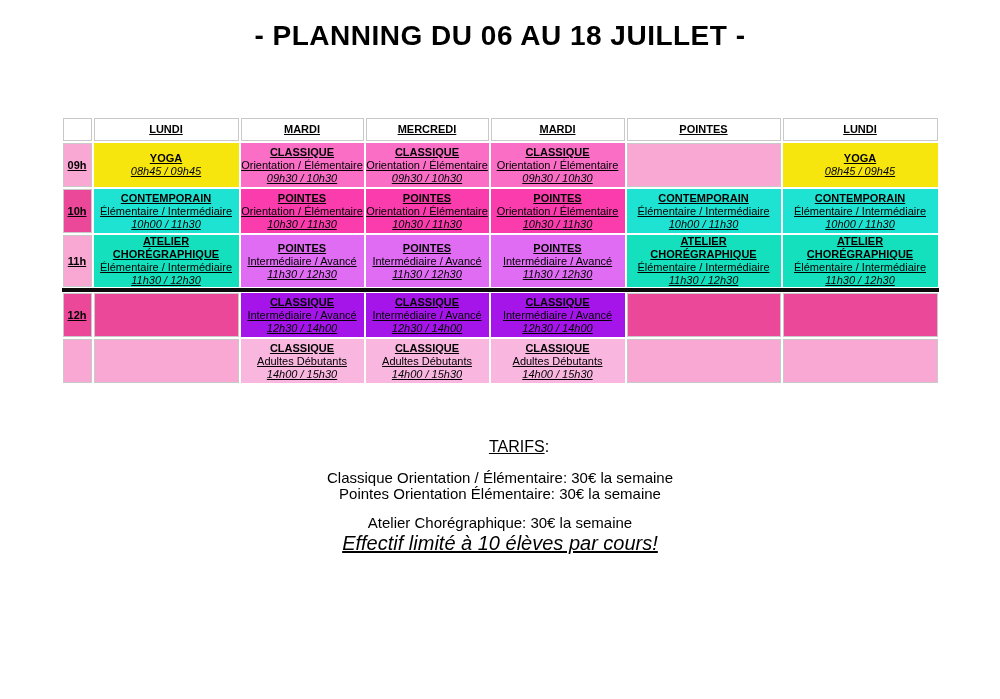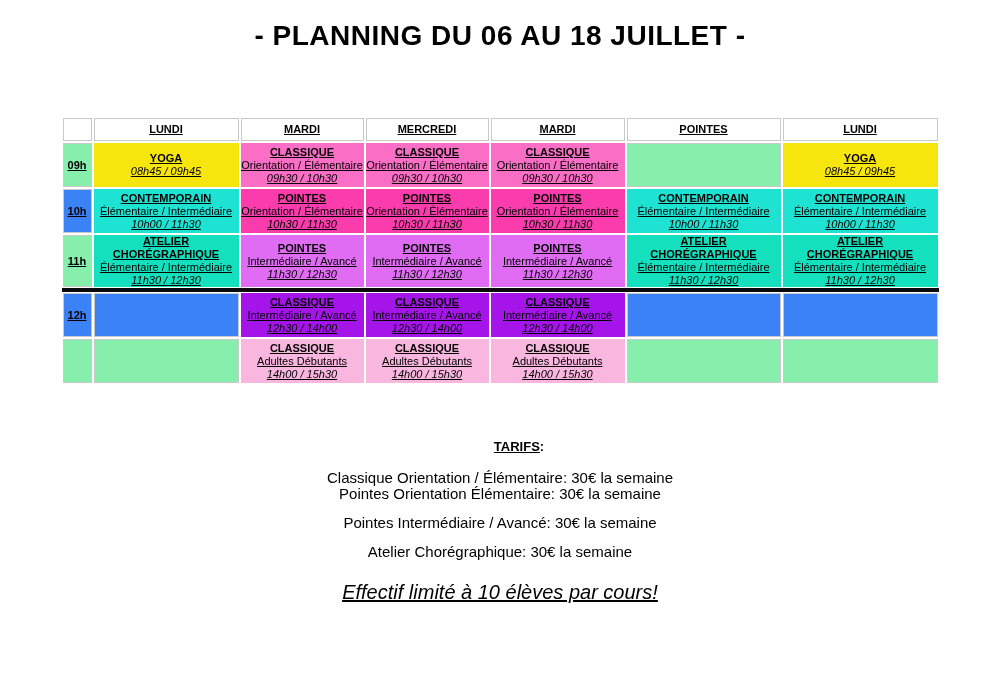--- a/index.html
+++ b/index.html
@@ -30,33 +30,32 @@
     text-align:center;
     vertical-align:middle;
     font-size:11px;
     line-height:13px;
     overflow:hidden;
   }
   table.planning thead tr{height:25px;}
   table.planning tbody tr.course-row{height:46px;}
   th.day, td.time{font-weight:bold;}
   .plain{box-shadow:inset 0 0 0 1px #c9c9c9;background:#ffffff;}
-  tr.stripe-gray td.plain{background:#86efac;margin-left:48px;}
-  tr.stripe-white td.plain{background:#3b82f6;}
+  tr.stripe-gray td.plain{background:#f9a8d4;margin-left:48px;}
+  tr.stripe-white td.plain{background:#ec4899;}
   tr.separator-row{height:4px;}
   tr.separator-row td{border:0;background:#0a0a0a;height:4px;}
   .c-title{font-weight:bold;}
   .c-hours{font-style:italic;}
   .tarifs{margin-top:52px;text-align:center;}
-  .tarifs-heading{font-size:13px;font-weight:bold;line-height:21px;margin-left:38px;}
+  .tarifs-heading{font-size:16px;font-weight:normal;line-height:21px;margin-left:38px;}
   .tarifs-heading .u{text-decoration:underline;}
   .tarif-group{margin-top:13px;font-size:15px;line-height:16px;}
   .tarif-group:first-of-type{margin-top:26px;}
   .footer-note{
-    margin-top:20px;
     text-align:center;
     font-size:20px;
     font-style:italic;
     text-decoration:underline;
     line-height:24px;
   }
 </style>
 </head>
 <body>
 
@@ -232,21 +231,20 @@
 
 <div class="tarifs">
   <div class="tarifs-heading"><span class="u">TARIFS</span><span>:</span></div>
 
   <div class="tarif-group">
     <div>Classique Orientation / Élémentaire: 30€ la semaine</div>
     <div>Pointes Orientation Élémentaire: 30€ la semaine</div>
   </div>
 
   <div class="tarif-group">
-    <div>Pointes Intermédiaire / Avancé: 30€ la semaine</div>
   </div>
 
   <div class="tarif-group">
     <div>Atelier Chorégraphique: 30€ la semaine</div>
   </div>
 
 </div>
 
 <div class="footer-note">Effectif limité à 10 élèves par cours!</div>
 

